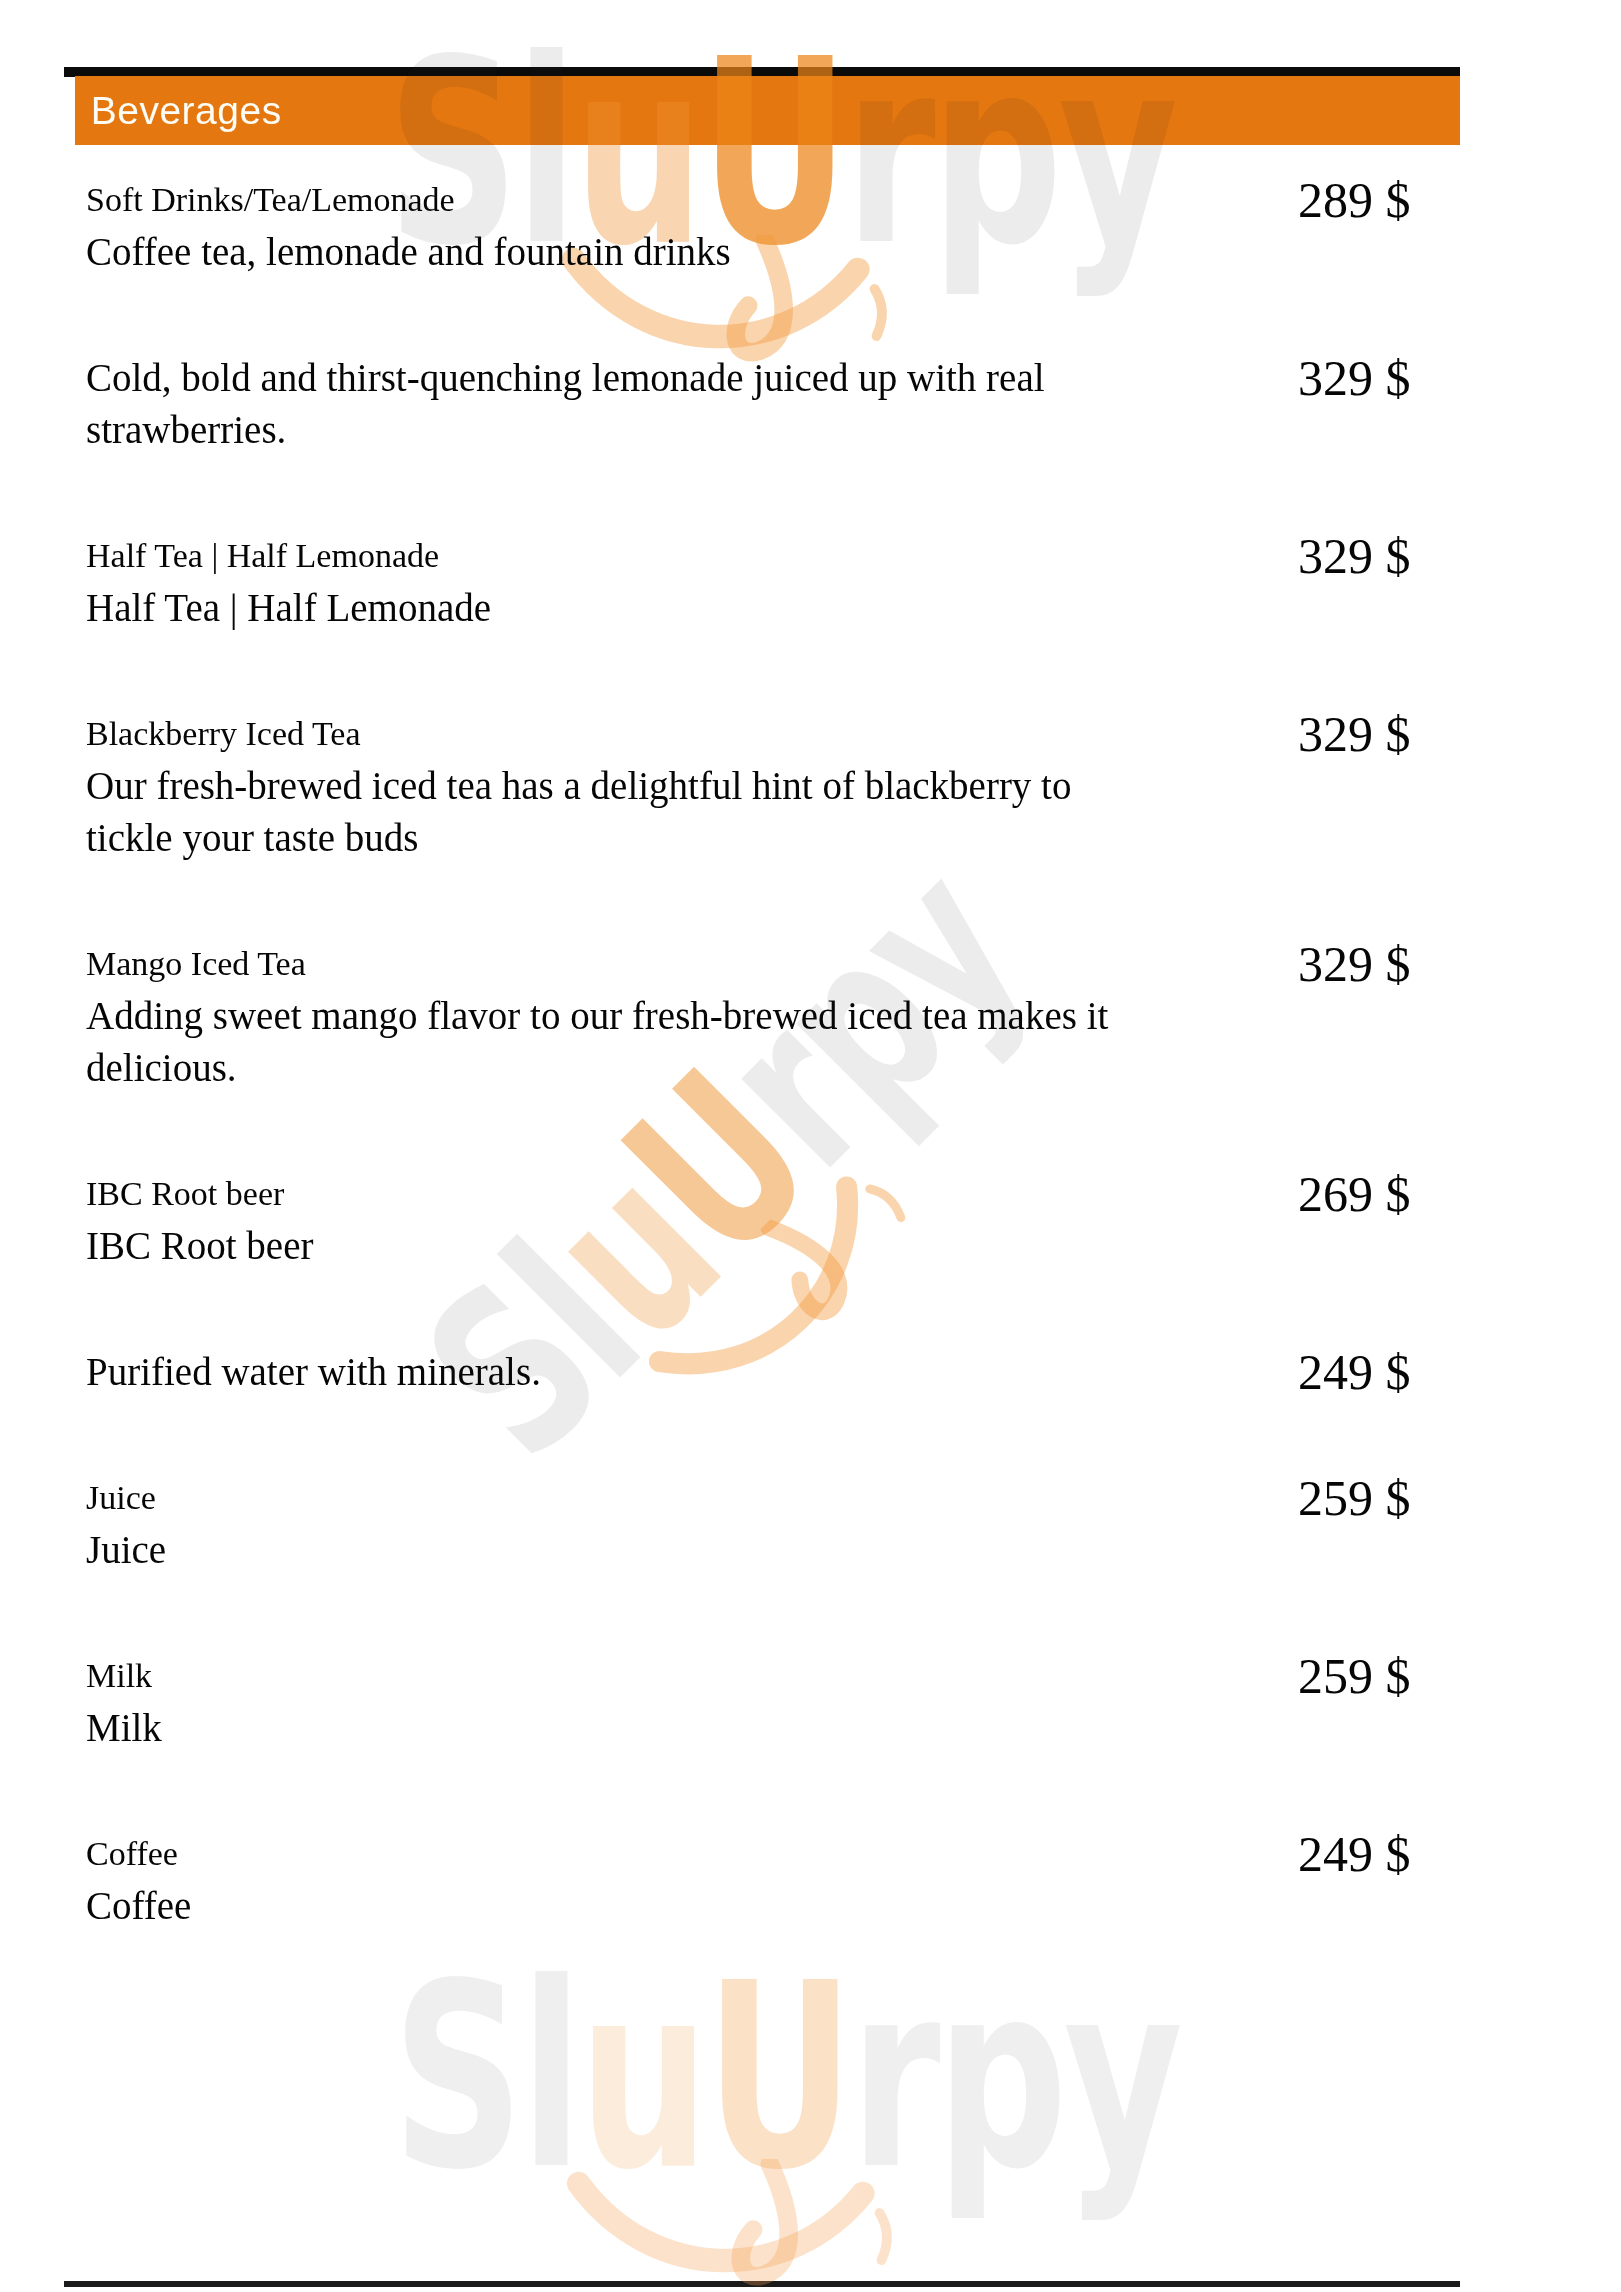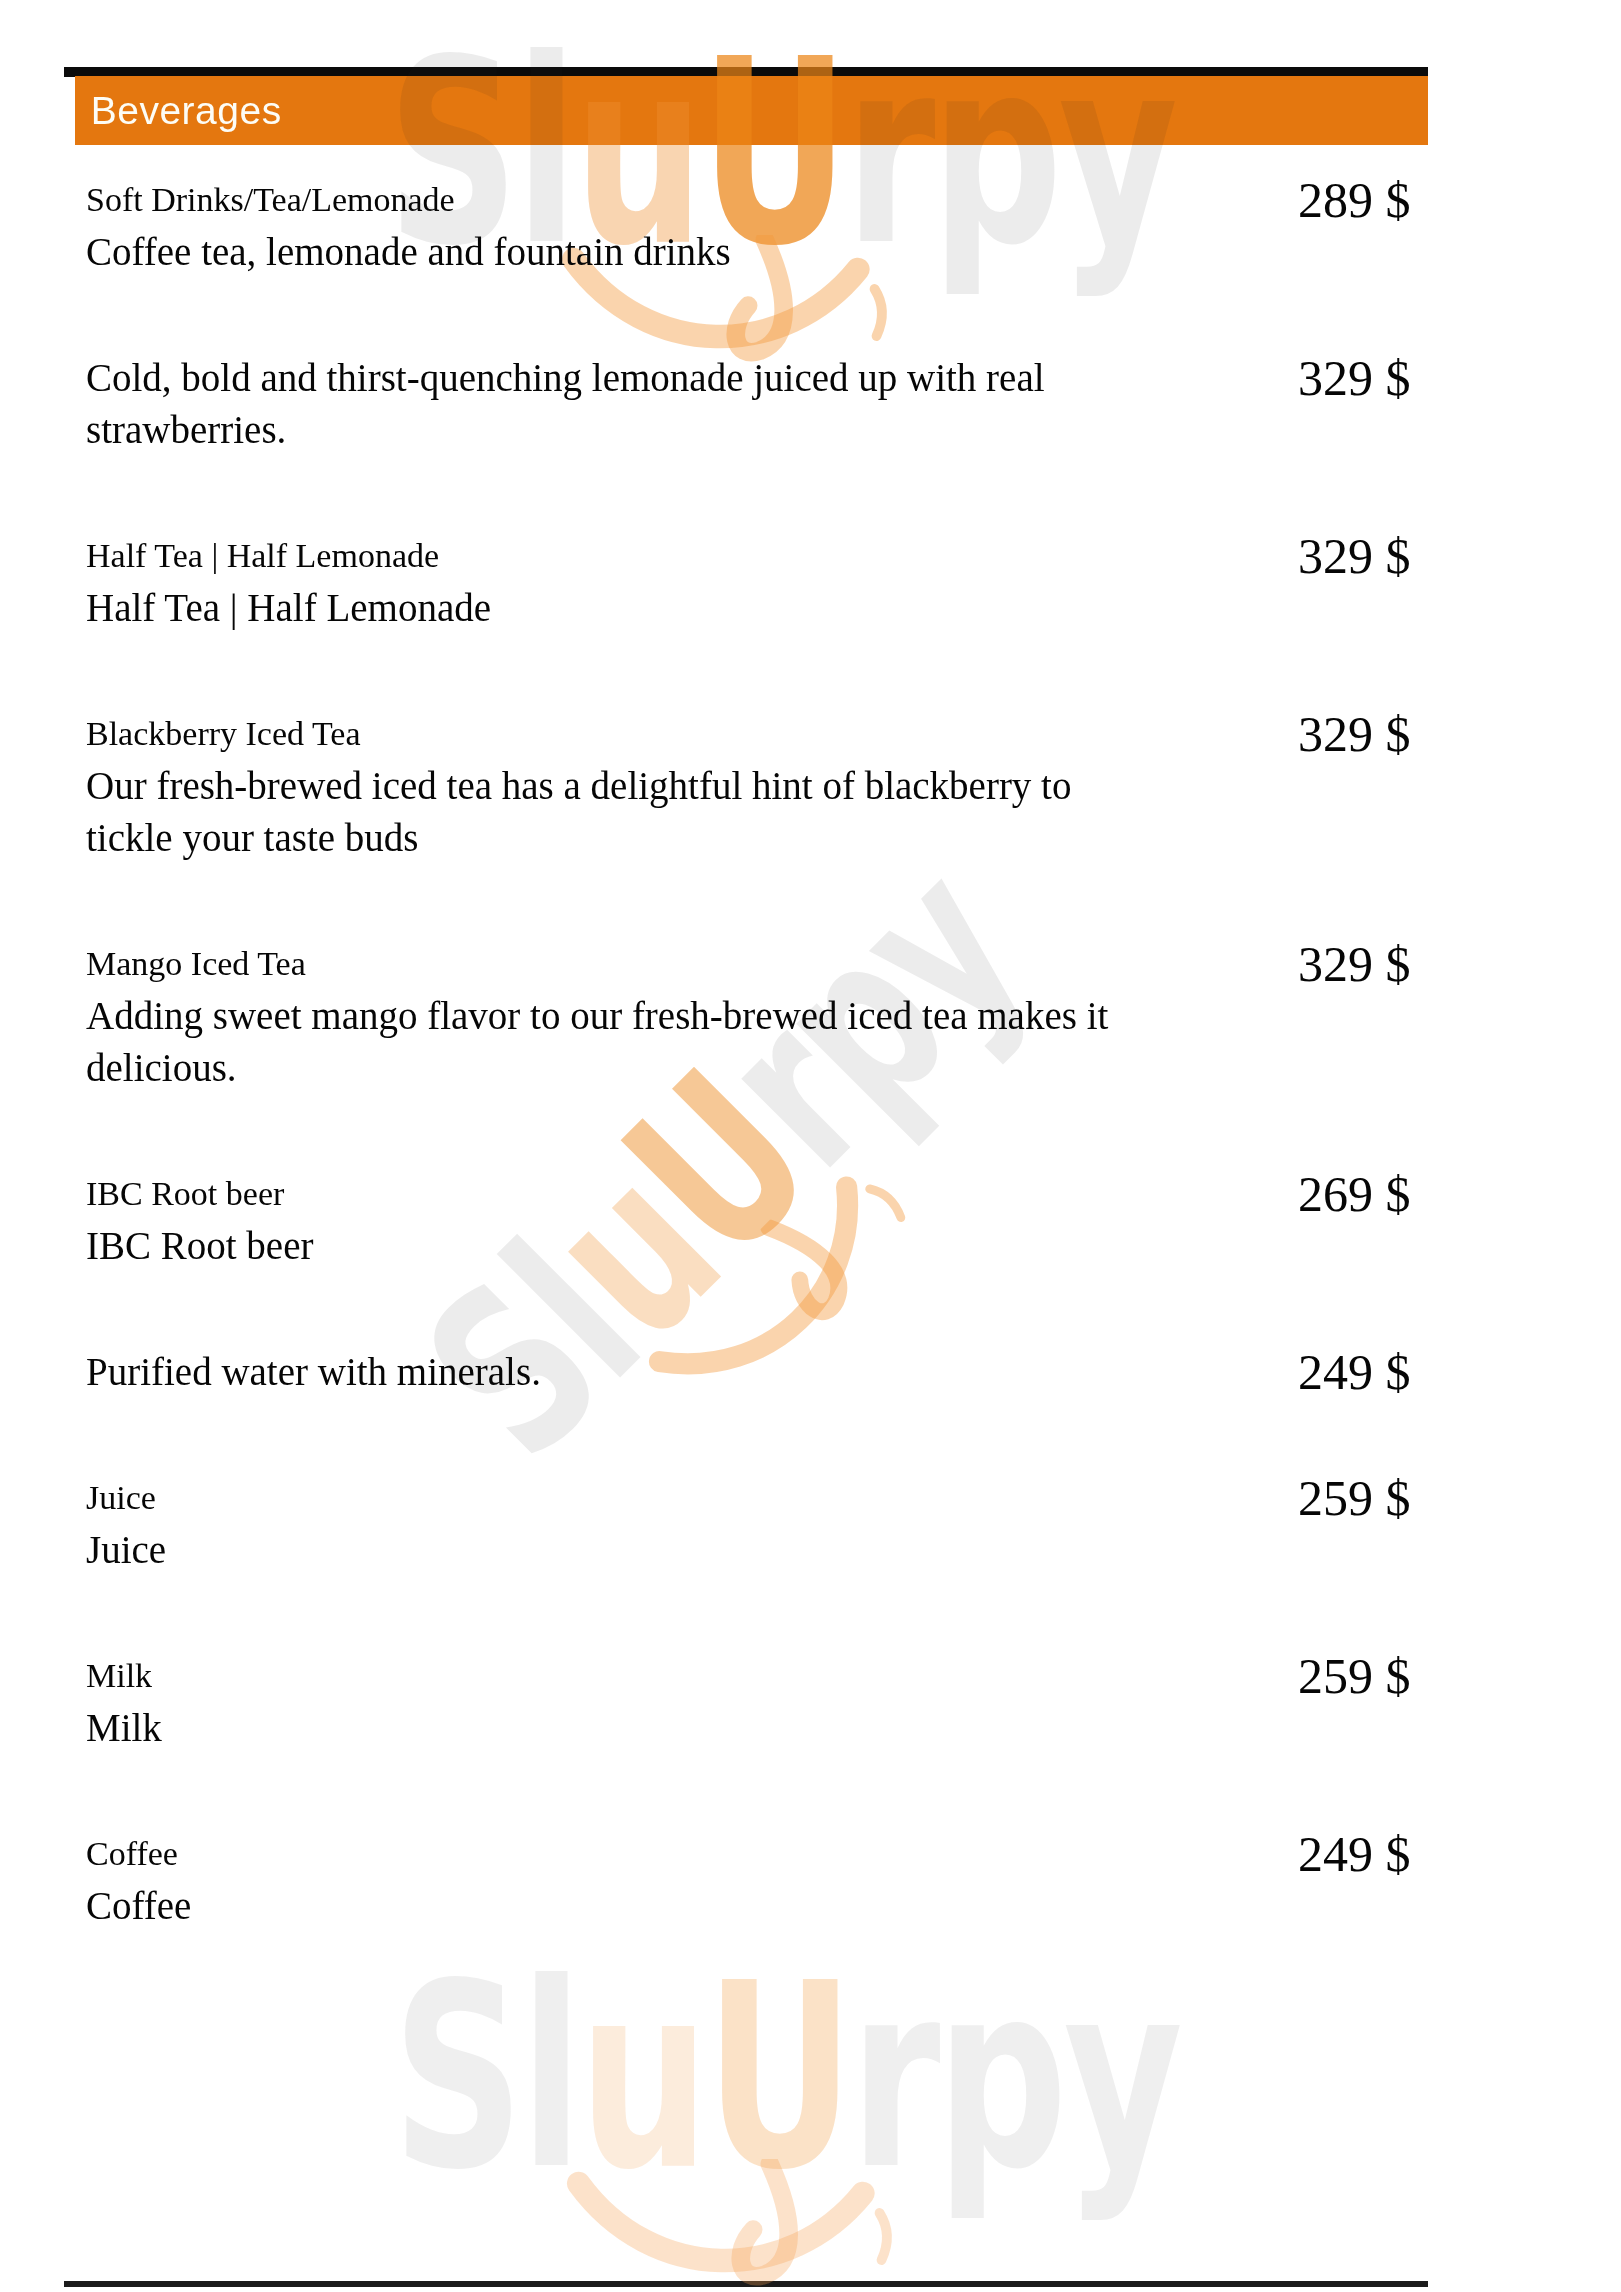--- a/index.html
+++ b/index.html
@@ -3,20 +3,21 @@
 <meta charset="utf-8">
 <style>
   html,body{margin:0;padding:0;background:#ffffff;}
   #canvas{
     position:relative;
     width:1428px;height:2293px;
     background:#ffffff;
     overflow:hidden;
     font-family:"Liberation Serif", serif;
     color:#060606;
+    padding-left:32px;
   }
   
   .rule-top{position:absolute;left:64px;top:67px;width:1498px;height:9.8px;background:#0b0b0b;z-index:1;}
   .rule-bottom{position:absolute;left:64px;top:2281px;width:1498px;height:5.9px;background:#1b1b1b;z-index:1;}
   
   .header-bar{
     position:absolute;left:75px;top:76px;width:1400px;height:69px;
     background:#e4770f;z-index:2;
     display:flex;align-items:center;
   }

